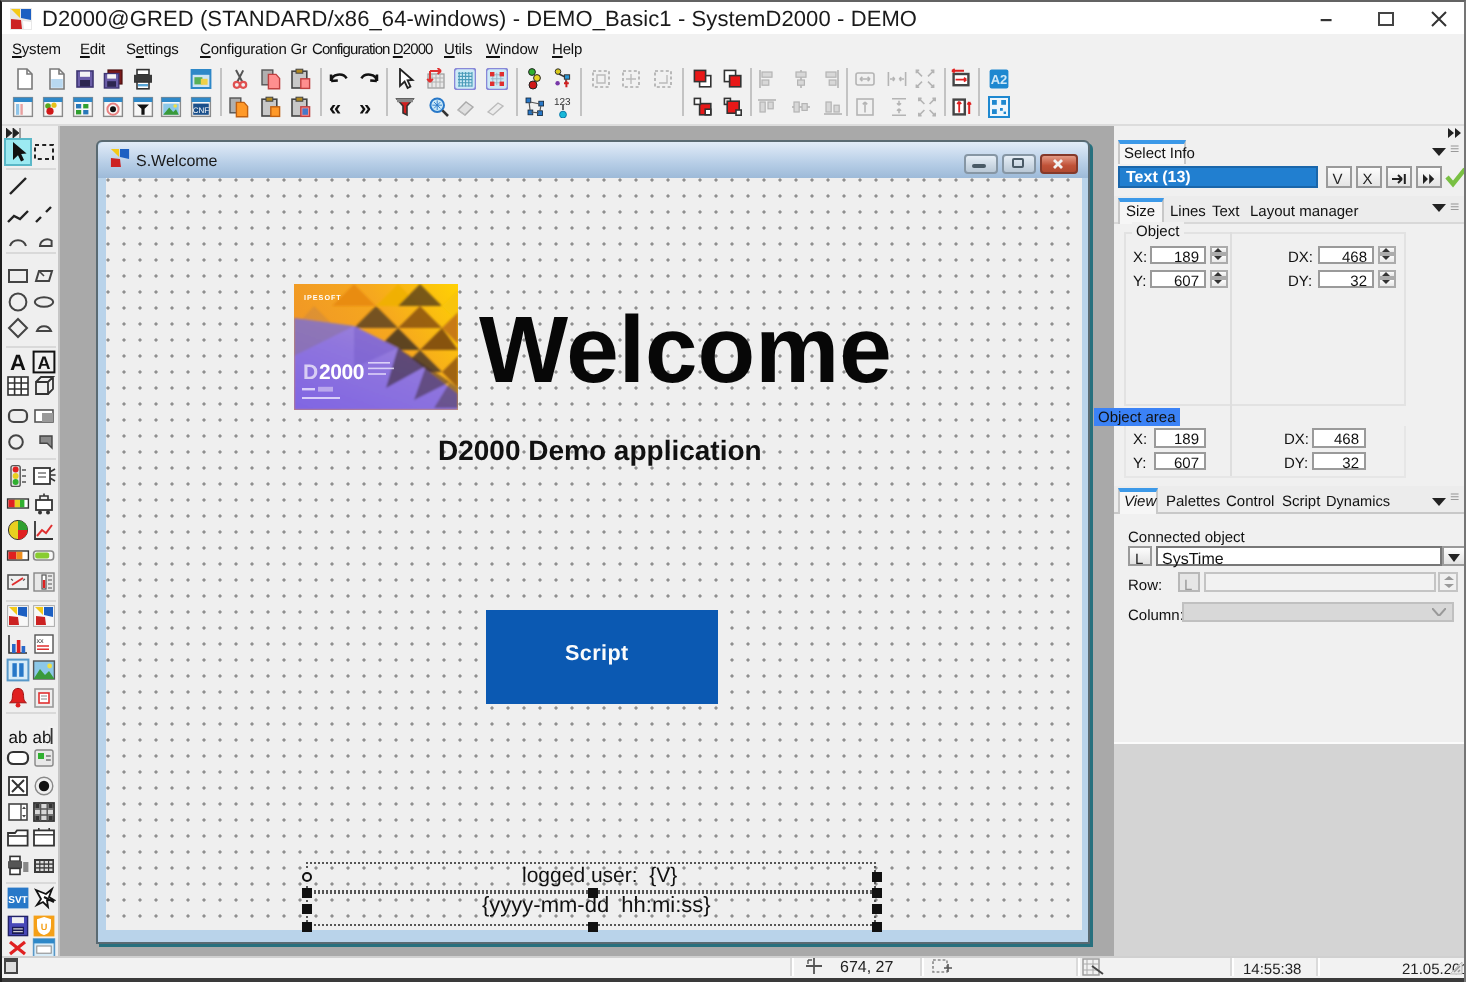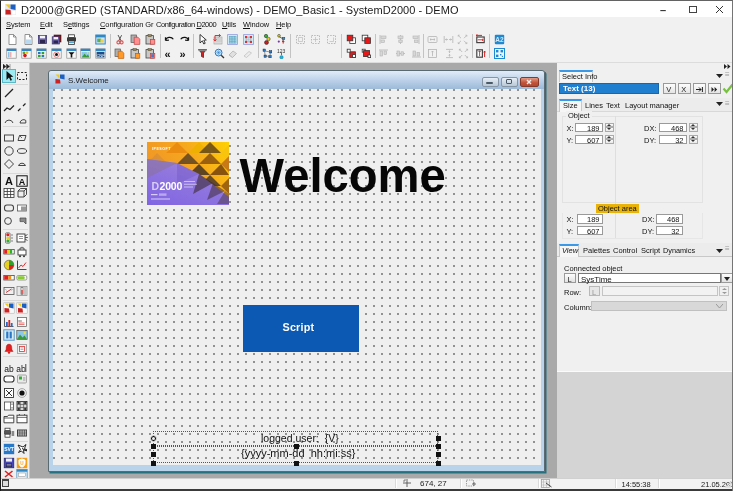--- a/index.html
+++ b/index.html
@@ -662,20 +662,21 @@
 <g fill="#efe8ff" opacity="0.8">
         <rect x="37" y="39" width="11" height="0.8"></rect>
         <rect x="37" y="41.8" width="13" height="0.8"></rect>
         <rect x="37" y="44.6" width="9" height="0.8"></rect>
 <rect x="4" y="52" width="6.5" height="1.2"></rect>
         <rect x="12" y="51.4" width="7.5" height="2.4" fill="#c8b8f0"></rect>
 <rect x="4" y="56.5" width="19" height="1"></rect>
       </g>
 </svg>
 <div class="abs" style="left:238.5px;top:149.8px;font-size:47.2px;line-height:49.2px;white-space:nowrap;font-weight:bold;color:#070707;">Welcome</div>
+<div class="abs" style="left:218px;top:215.5px;font-size:14px;line-height:16px;white-space:nowrap;font-weight:bold;color:#111;">D2000 Demo application</div>
 <div class="abs" style="left:241.5px;top:304px;width:116px;height:47px;background:#0b59b2;"></div>
 <div class="abs" style="left:281.5px;top:320.4px;font-size:10.8px;line-height:12.8px;white-space:nowrap;font-weight:bold;color:#fbfbfb;letter-spacing:0.2px;">Script</div>
 <div class="abs" style="left:152px;top:429.5px;width:285px;height:15.5px;border:1px dotted #555;"></div>
 <div class="abs" style="left:152px;top:445px;width:285px;height:17px;border:1px dotted #555;"></div>
 <div class="abs" style="left:260px;top:431px;font-size:10.5px;line-height:12.5px;white-space:nowrap;color:#111;">logged user:&nbsp;&nbsp;{V}</div>
 <div class="abs" style="left:240px;top:446px;font-size:11px;line-height:13px;white-space:nowrap;color:#111;">{yyyy-mm-dd&nbsp;&nbsp;hh:mi:ss}</div>
 <div class="abs" style="left:148.5px;top:433.5px;width:7px;height:7px;background:#111;border-radius:50%;border:1px solid #eee;"></div>
 <div class="abs" style="left:150.5px;top:435.5px;width:3px;height:3px;background:#eee;border-radius:50%;"></div>
 <div class="abs" style="left:434.5px;top:434.5px;width:5px;height:5px;background:#111;"></div>
 <div class="abs" style="left:149.5px;top:442.5px;width:5px;height:5px;background:#111;"></div>
@@ -763,21 +764,21 @@
 <div class="abs" style="left:657.5px;top:133.5px;width:28px;height:9.5px;background:#fff;border:1px solid #9a9a9a;"></div>
 <div class="abs" style="left:657.5px;top:134.7px;font-size:7.5px;line-height:9.5px;white-space:nowrap;color:#111;width:25px;text-align:right;">32</div>
 <div class="abs" style="left:687.5px;top:133.5px;width:9px;height:4.5px;background:linear-gradient(#fcfcfc,#e8e8e8);border:1px solid #ababab;"></div>
 <div class="abs" style="left:687.5px;top:138.0px;width:9px;height:4.5px;background:linear-gradient(#fcfcfc,#e8e8e8);border:1px solid #ababab;"></div>
 <svg class="abs" style="left:690.0px;top:135.0px" width="4" height="2" viewBox="0 0 4 2">
       <path d="M0 2 L2 0 L4 2 Z" fill="#333"></path>
     </svg>
 <svg class="abs" style="left:690.0px;top:139.0px" width="4" height="2" viewBox="0 0 4 2">
       <path d="M0 0 L2 2 L4 0 Z" fill="#333"></path>
     </svg>
-<div class="abs" style="left:595px;top:202.5px;font-size:7.5px;line-height:9.5px;white-space:nowrap;color:#111;background:#eab308;padding:0 2px;position:absolute;z-index:3;">Object area</div>
+<div class="abs" style="left:546px;top:202.5px;font-size:7.5px;line-height:9.5px;white-space:nowrap;color:#111;background:#3b82f6;padding:0 2px;position:absolute;z-index:3;">Object area</div>
 <div class="abs" style="left:561px;top:211.5px;width:141px;height:26.5px;border:1px solid #e6e6e6;border-top:none;"></div>
 <div class="abs" style="left:565.5px;top:214px;font-size:7.5px;line-height:9.5px;white-space:nowrap;color:#111;">X:</div>
 <div class="abs" style="left:575.5px;top:213px;width:26px;height:9.5px;background:#fff;border:1px solid #9a9a9a;"></div>
 <div class="abs" style="left:575.5px;top:214.2px;font-size:7.5px;line-height:9.5px;white-space:nowrap;color:#111;width:23px;text-align:right;">189</div>
 <div class="abs" style="left:565.5px;top:225.8px;font-size:7.5px;line-height:9.5px;white-space:nowrap;color:#111;">Y:</div>
 <div class="abs" style="left:575.5px;top:224.8px;width:26px;height:9.5px;background:#fff;border:1px solid #9a9a9a;"></div>
 <div class="abs" style="left:575.5px;top:226.0px;font-size:7.5px;line-height:9.5px;white-space:nowrap;color:#111;width:23px;text-align:right;">607</div>
 <div class="abs" style="left:641px;top:214px;font-size:7.5px;line-height:9.5px;white-space:nowrap;color:#111;">DX:</div>
 <div class="abs" style="left:654.5px;top:213px;width:27px;height:9.5px;background:#fff;border:1px solid #9a9a9a;"></div>
 <div class="abs" style="left:654.5px;top:214.2px;font-size:7.5px;line-height:9.5px;white-space:nowrap;color:#111;width:24px;text-align:right;">468</div>

